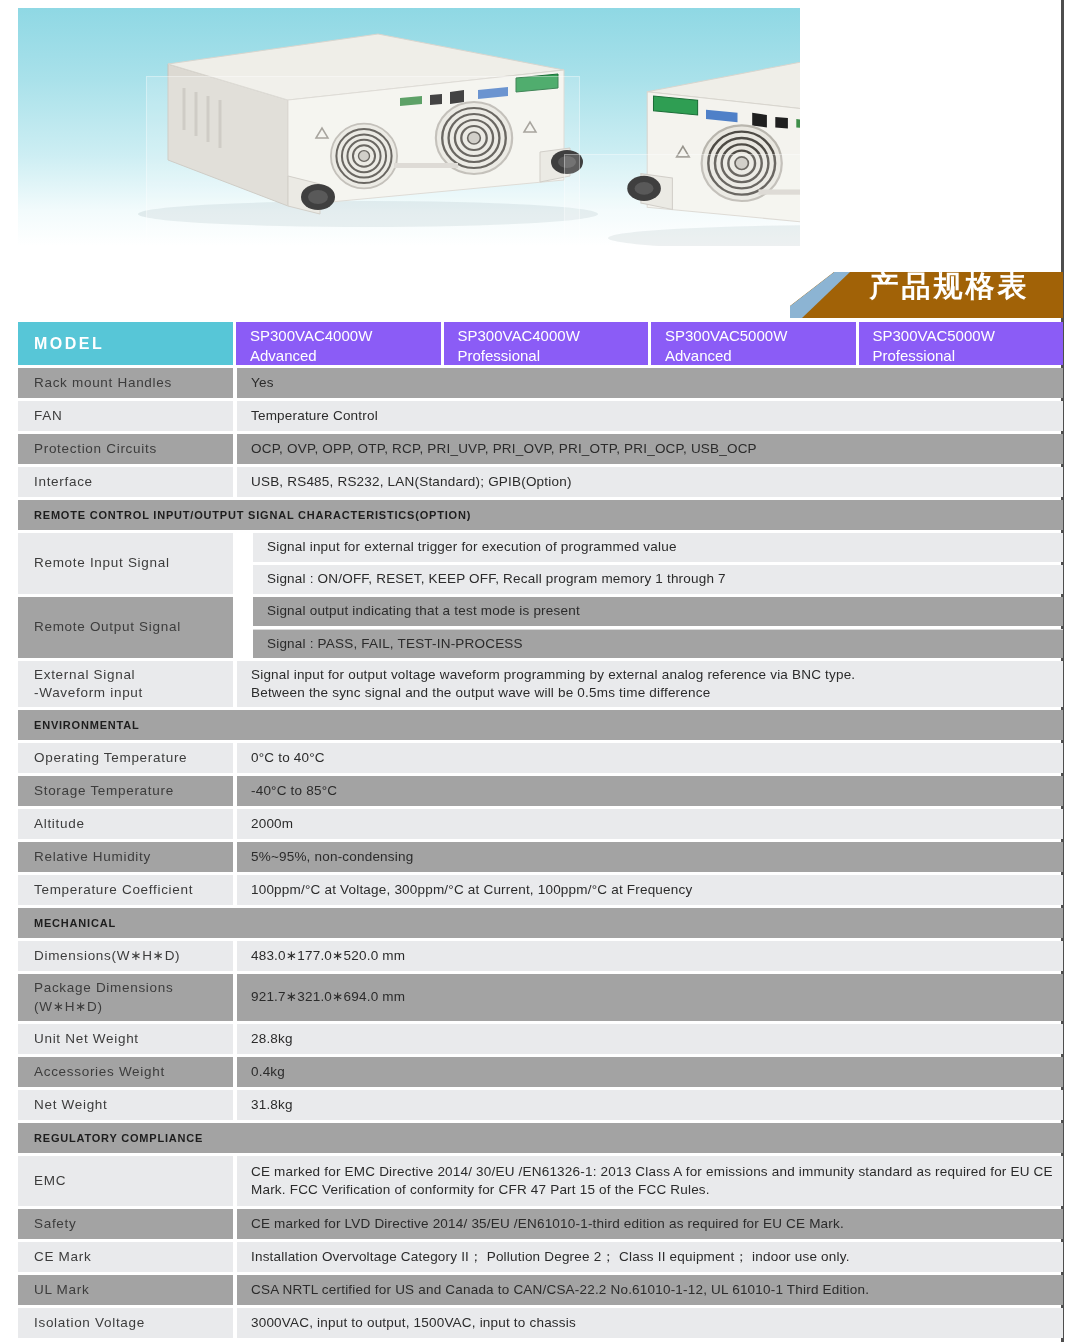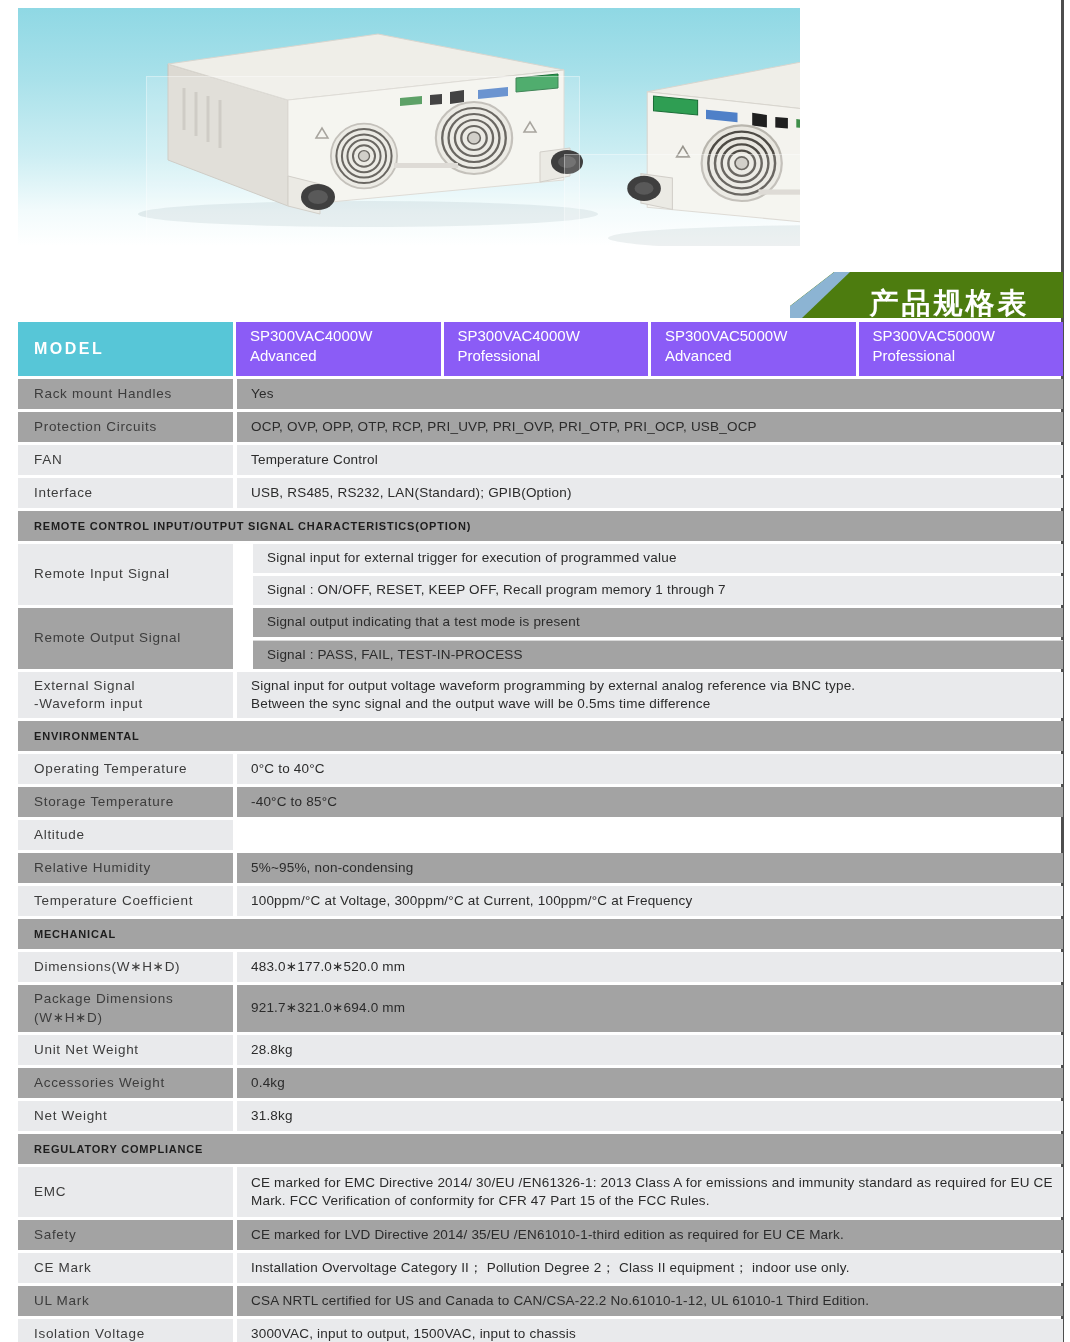--- a/index.html
+++ b/index.html
@@ -15,33 +15,33 @@
     background:linear-gradient(180deg,#8fd8e4 0%,#a9e1ea 30%,#cdeef3 62%,#f2fbfc 85%,#ffffff 100%);
   }
   .photo-inner{position:absolute;background:rgba(255,255,255,0.16);border:1px solid rgba(255,255,255,0.35);}
   .photo-inner.a{left:128px;top:68px;width:432px;height:170px;}
   .photo-inner.b{left:546px;top:146px;width:236px;height:92px;}
   
   .edge-line{position:absolute;left:1061px;top:0;width:3px;height:1342px;background:#4e4e4e;}
   
   .banner{
     position:absolute;left:790px;top:272px;width:273px;height:46px;
-    background:#4d7c0f;
+    background:#a16207;
     clip-path:polygon(44px 0,100% 0,100% 100%,0 100%,0 34px);
-    display:flex;align-items:flex-end;justify-content:center;
+    display:flex;align-items:flex-start;justify-content:center;
     box-sizing:border-box;padding-left:46px;
   }
   .banner-bevel{
     position:absolute;left:0;top:0;width:70px;height:46px;background:#8cb4d3;
     clip-path:polygon(44px 0,60px 0,12px 100%,0 100%,0 34px);
   }
   .banner-text{color:#ffffff;font-size:29px;font-weight:bold;letter-spacing:3px;line-height:1;}
   
   .spec-table{position:absolute;left:18px;top:322px;width:1045px;}
-  .header-row{display:flex;gap:3px;height:54px;margin-bottom:3px;}
+  .header-row{display:flex;gap:3px;height:43px;margin-bottom:3px;}
   .model-cell{
     width:215px;flex:none;background:#57c6d7;color:#ffffff;font-weight:bold;
     font-size:16px;letter-spacing:2.5px;display:flex;align-items:center;
     box-sizing:border-box;padding-left:16px;
   }
   .model-col{
     flex:1;background:#8b5cf6;color:#ffffff;font-size:15px;line-height:1.3;
     box-sizing:border-box;padding:4px 0 0 14px;white-space:pre-line;
   }
   .t-row{display:flex;gap:4px;margin-bottom:3px;min-height:30px;align-items:stretch;}
@@ -129,26 +129,26 @@
 Advanced</div>
     <div class="model-col pre">SP300VAC5000W
 Professional</div>
   </div>
 
   <div class="t-row">
     <div class="cell label bg-w">Rack mount Handles</div>
     <div class="cell value bg-w">Yes</div>
   </div>
   <div class="t-row">
+    <div class="cell label bg-g">FAN</div>
+    <div class="cell value bg-g">Temperature Control</div>
+  </div>
+  <div class="t-row">
     <div class="cell label bg-w">Protection Circuits</div>
     <div class="cell value bg-w">OCP, OVP, OPP, OTP, RCP, PRI_UVP, PRI_OVP, PRI_OTP, PRI_OCP, USB_OCP</div>
-  </div>
-  <div class="t-row">
-    <div class="cell label bg-g">FAN</div>
-    <div class="cell value bg-g">Temperature Control</div>
   </div>
   <div class="t-row">
     <div class="cell label bg-g">Interface</div>
     <div class="cell value bg-g">USB, RS485, RS232, LAN(Standard); GPIB(Option)</div>
   </div>
   <div class="t-row">
     <div class="cell section bg-w">REMOTE CONTROL INPUT/OUTPUT SIGNAL CHARACTERISTICS(OPTION)</div>
   </div>
   <div class="t-row">
     <div class="cell label bg-g">Remote Input Signal</div>
@@ -176,20 +176,21 @@
   <div class="t-row">
     <div class="cell label bg-g">Operating Temperature</div>
     <div class="cell value bg-g">0°C to 40°C</div>
   </div>
   <div class="t-row">
     <div class="cell label bg-w">Storage Temperature</div>
     <div class="cell value bg-w">-40°C to 85°C</div>
   </div>
   <div class="t-row">
     <div class="cell label bg-g">Altitude</div>
+    <div class="cell value bg-g">2000m</div>
   </div>
   <div class="t-row">
     <div class="cell label bg-w">Relative Humidity</div>
     <div class="cell value bg-w">5%~95%, non-condensing</div>
   </div>
   <div class="t-row">
     <div class="cell label bg-g">Temperature Coefficient</div>
     <div class="cell value bg-g">100ppm/°C at Voltage, 300ppm/°C at Current, 100ppm/°C at Frequency</div>
   </div>
   <div class="t-row">

